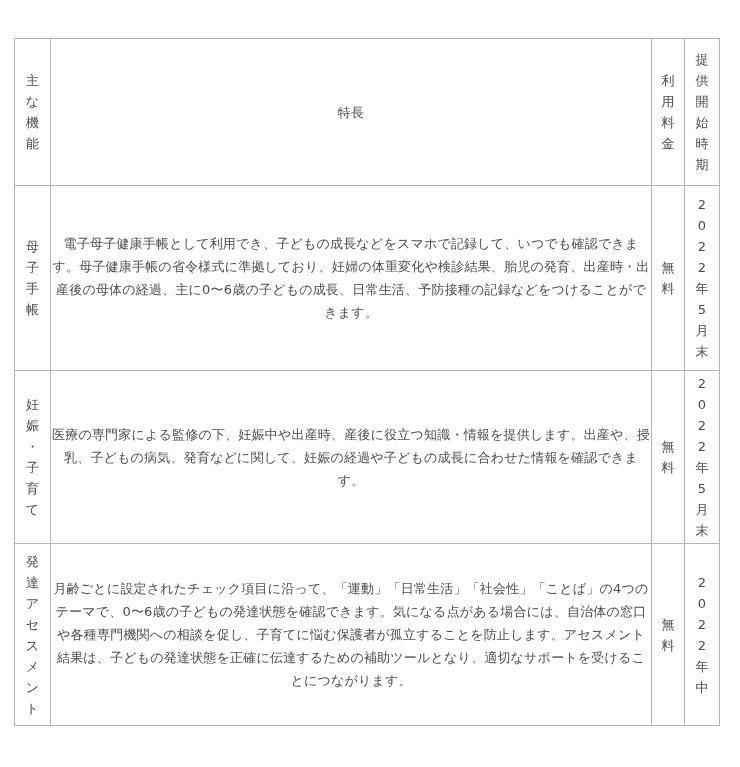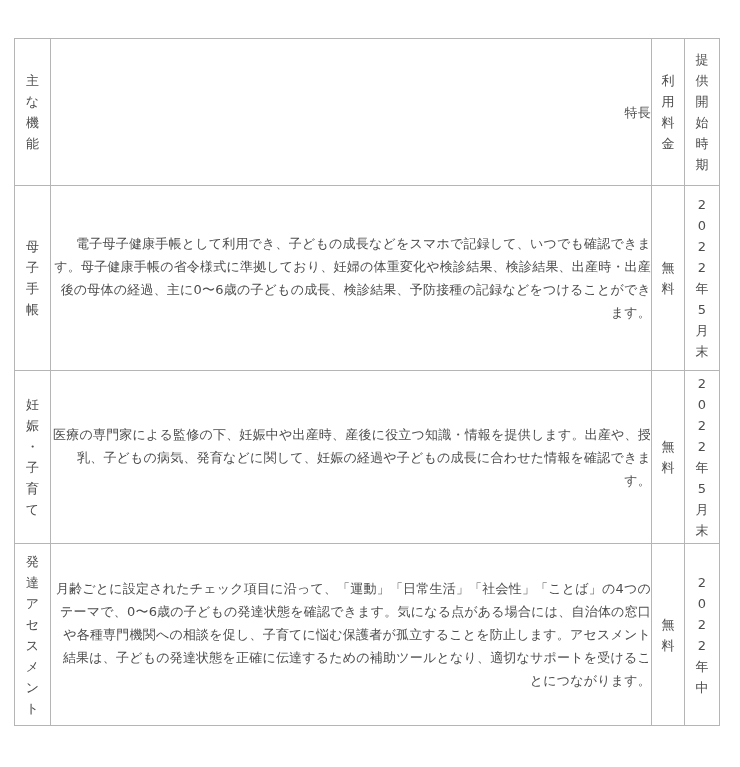--- a/index.html
+++ b/index.html
@@ -38,21 +38,21 @@
 
   tr.header-row { height: 147px; }
   tr.row-0 { height: 185px; }
   tr.row-1 { height: 173px; }
   tr.row-2 { height: 182px; }
 
   .features-cell {
     padding: 6px 11px;
     font-size: 13px;
     line-height: 23px;
-    text-align: right;
+    text-align: center;
     letter-spacing: 0.2px;
     word-break: break-all;
   }
   .vtext {
     width: 15px;
     margin: 0 auto;
     font-size: 13px;
     line-height: 21px;
     text-align: center;
   }
@@ -104,21 +104,21 @@
     <tr class="row-0">
       <td>
         <div class="vtext">
             <div>母</div>
             <div>子</div>
             <div>手</div>
             <div>帳</div>
           </div>
       </td>
       <td class="features-cell">
-        <div>電子母子健康手帳として利用でき、子どもの成長などをスマホで記録して、いつでも確認できます。母子健康手帳の省令様式に準拠しており、妊婦の体重変化や検診結果、検診結果、出産時・出産後の母体の経過、主に0〜6歳の子どもの成長、検診結果、予防接種の記録などをつけることができます。</div>
+        <div>電子母子健康手帳として利用でき、子どもの成長などをスマホで記録して、いつでも確認できます。母子健康手帳の省令様式に準拠しており、妊婦の体重変化や検診結果、胎児の発育、出産時・出産後の母体の経過、主に0〜6歳の子どもの成長、日常生活、予防接種の記録などをつけることができます。</div>
       </td>
       <td>
         <div class="vtext">
             <div>無</div>
             <div>料</div>
           </div>
       </td>
       <td>
         <div class="vtext">
             <div>2</div>

